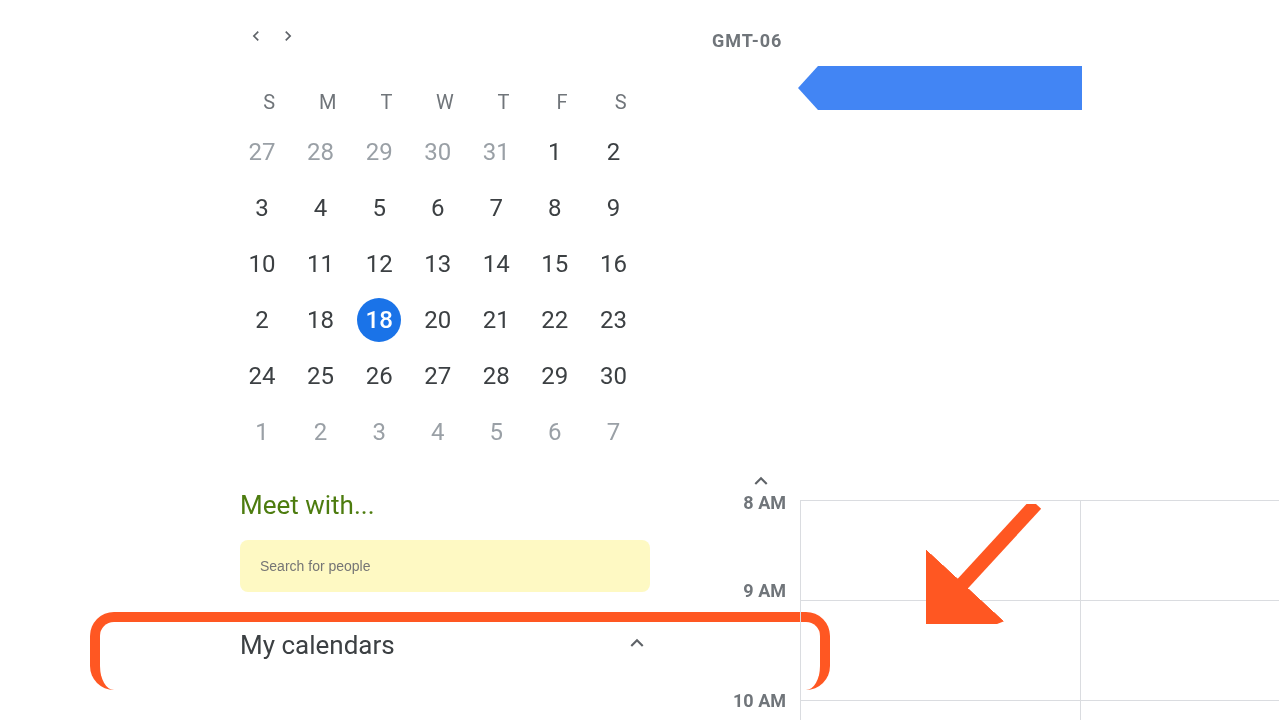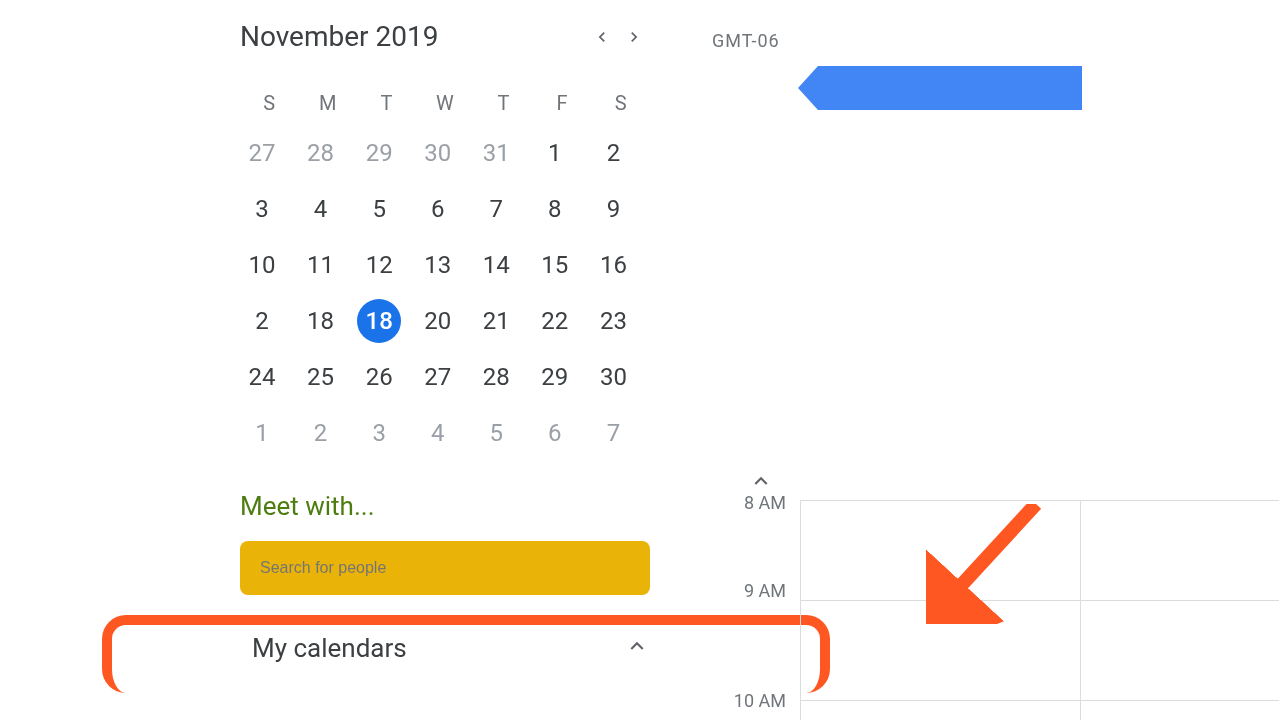--- a/index.html
+++ b/index.html
@@ -78,33 +78,32 @@
   .meet-with {
     margin-top: 30px;
   }
   .meet-with-title {
     font-size: 26px;
     color: #4d7c0f;
     font-weight: 400;
     margin-bottom: 20px;
   }
   .search-box {
-    background: #eab308;
+    background: #fef9c3;
     border: none;
     border-radius: 8px;
     padding: 18px 20px;
-    font-size: 16px;
+    font-size: 14px;
     color: #5f6368;
     width: 100%;
     outline: none;
   }
   .my-cal-wrap {
     margin-top: 38px;
     position: relative;
-    margin-left: 12px;
   }
   .my-cal-highlight {
     position: absolute;
     left: -150px;
     right: -180px;
     top: -18px;
     bottom: -30px;
     border: 10px solid #ff5722;
     border-radius: 24px;
     border-bottom: none;
@@ -122,20 +121,21 @@
     font-weight: 400;
   }
   .my-cal-chevron svg { width: 26px; height: 26px; color: #5f6368; }
 
   .main-area {
     position: absolute;
     left: 700px;
     top: 0;
     right: 0;
     bottom: 0;
+    font-weight: bold;
   }
   .tz-label {
     position: absolute;
     left: 12px;
     top: 30px;
     font-size: 18px;
     color: #70757a;
     letter-spacing: 1px;
   }
   .blue-pointer {
@@ -207,21 +207,20 @@
     top: 504px;
     pointer-events: none;
   }
   .arrow-annot svg { width: 120px; height: 120px; }
 </style>
 </head>
 <body>
 
 <div class="sidebar">
   <div class="month-header">
-    <div class="month-title">November 2019</div>
     <div class="nav-btn">
       <svg viewBox="0 0 24 24">
           <path fill="currentColor" d="M15.4 7.4L14 6l-6 6 6 6 1.4-1.4L10.8 12z"></path>
         </svg>
     </div>
     <div class="nav-btn">
       <svg viewBox="0 0 24 24">
           <path fill="currentColor" d="M8.6 16.6L10 18l6-6-6-6-1.4 1.4L13.2 12z"></path>
         </svg>
     </div>

